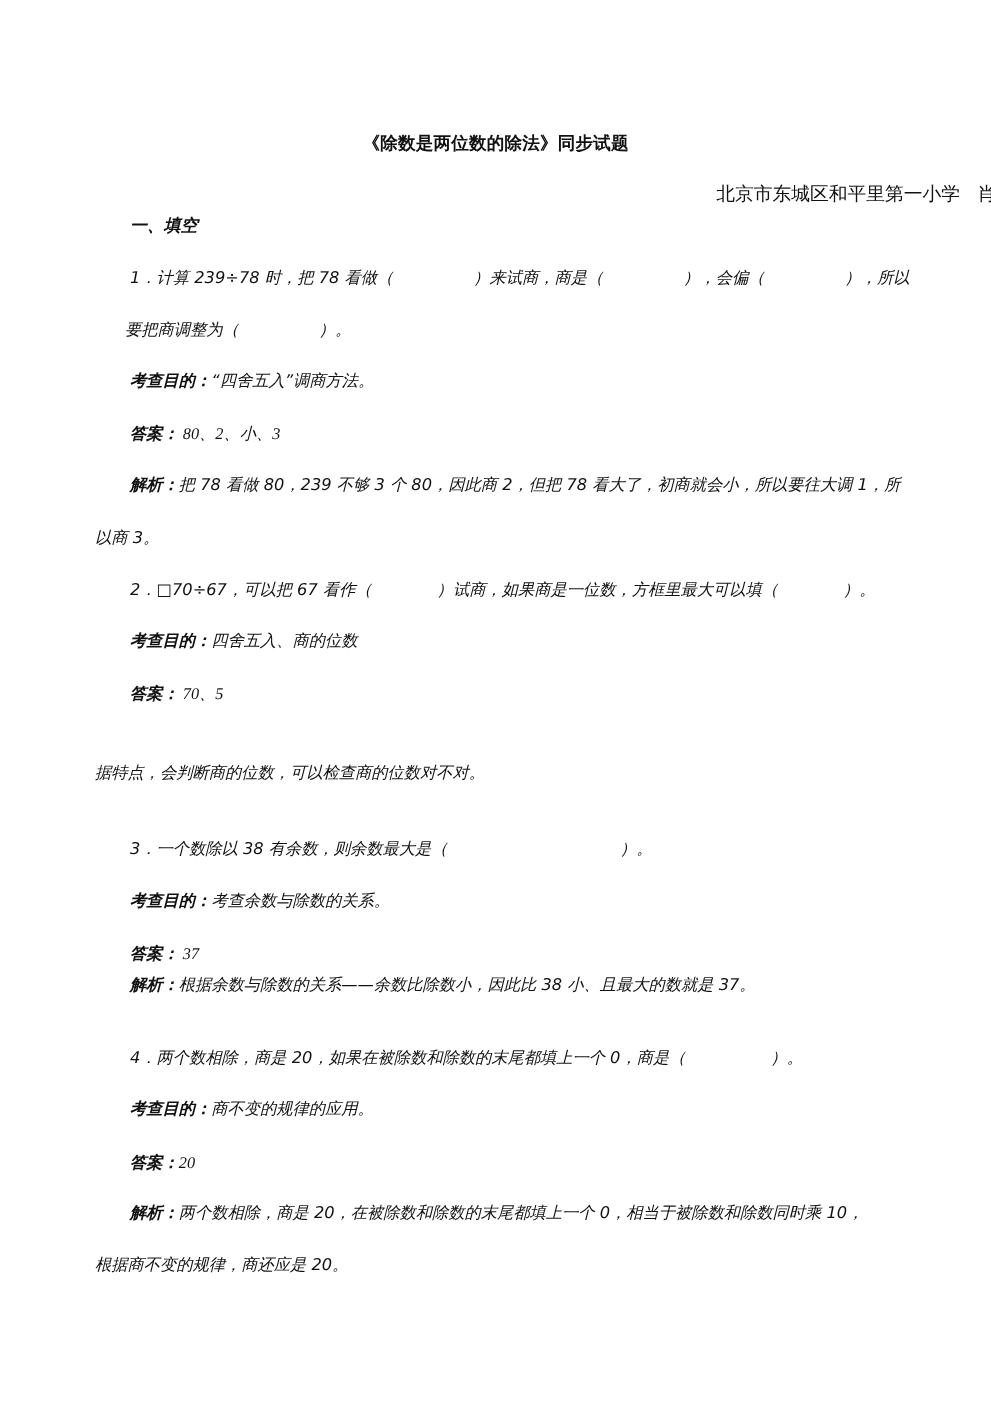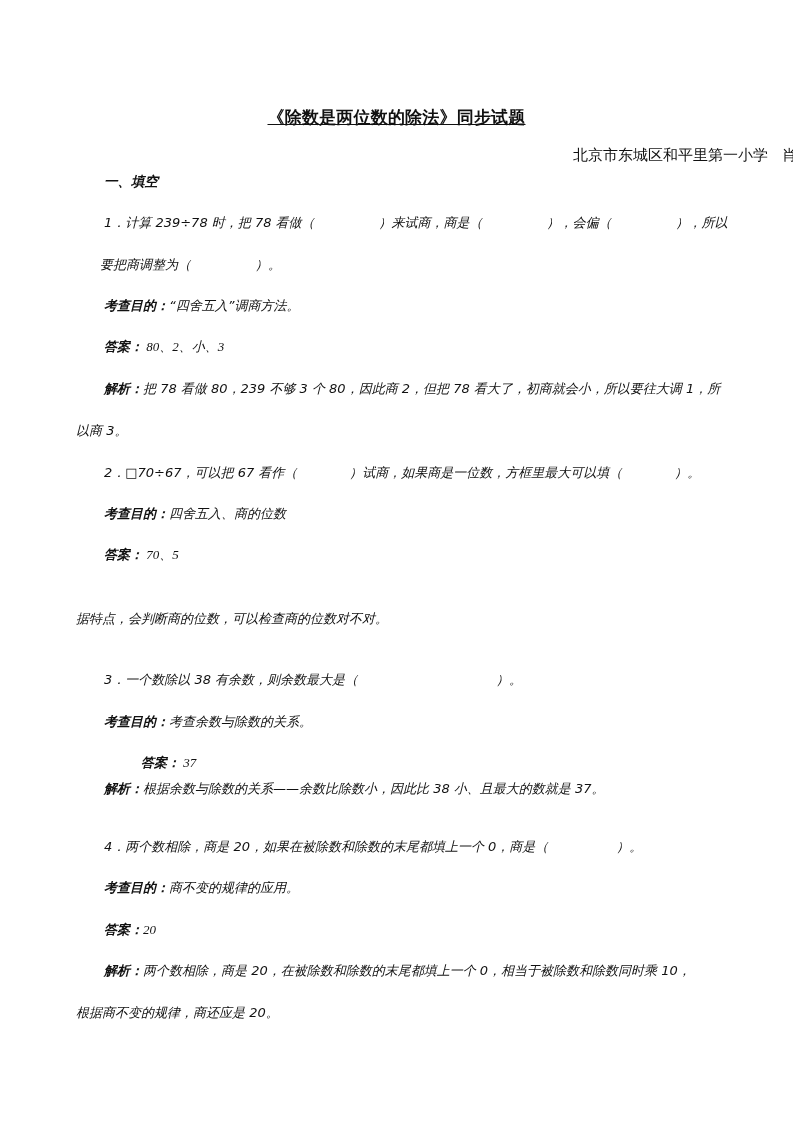--- a/index.html
+++ b/index.html
@@ -18,24 +18,23 @@
     .page {
       position: absolute;
       left: 0; top: 0;
       width: 793px; height: 1122px;
     }
     .title {
       position: absolute;
       top: 106px;
       left: 0; width: 793px;
       text-align: center;
-      font-size: 17px;
+      font-size: 14px;
       font-weight: bold;
       letter-spacing: 0.2px;
-      text-decoration: underline;
     }
     .author {
       position: absolute;
       top: 146px;
       left: 0; width: 793px;
       text-align: right;
       font-size: 15px;
       padding-left: 34px;
     }
     .author .gap { display: inline-block; width: 14px; }
@@ -97,21 +96,21 @@
     <span class="lbl">答案：</span><span class="num"> 70、5</span>
   </div>
   <div class="line noindent" style="top:611px;">据特点，会判断商的位数，可以检查商的位数对不对。</div>
 
   <div class="line indent" style="top:672px;">
     <span>3．</span><span>一个数除以 38 有余数，则余数最大是（</span><span class="blank w140"></span><span>）。</span>
   </div>
   <div class="line indent" style="top:714px;">
     <span class="lbl">考查目的：</span><span>考查余数与除数的关系。</span>
   </div>
-  <div class="line indent" style="top:755px;margin-left:37px;">
+  <div class="line indent" style="top:755px;">
     <span class="lbl">答案：</span><span class="num"> 37</span>
   </div>
   <div class="line indent" style="top:781px;">
     <span class="lbl">解析：</span><span>根据余数与除数的关系——余数比除数小，因此比 38 小、且最大的数就是 37。</span>
   </div>
 
   <div class="line indent" style="top:839px;">
     <span>4．</span><span>两个数相除，商是 20，如果在被除数和除数的末尾都填上一个 0，商是（</span><span class="blank w66"></span><span>）。</span>
   </div>
   <div class="line indent" style="top:880px;">

